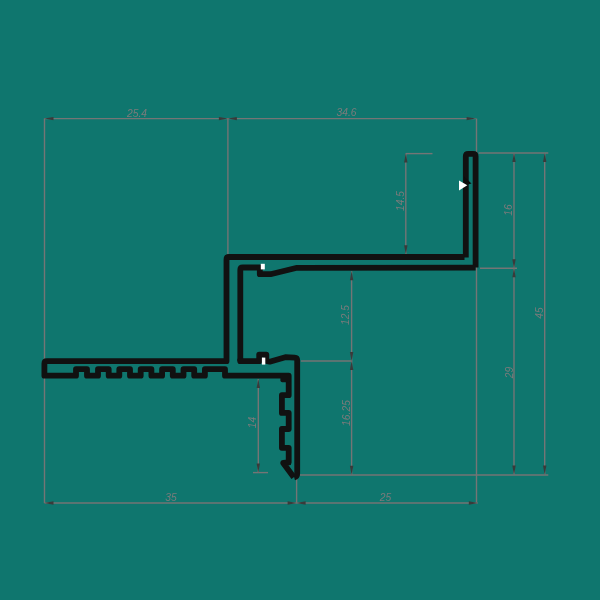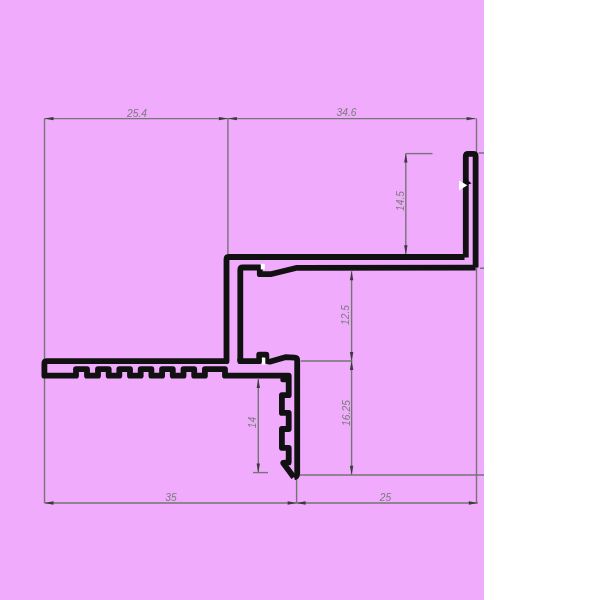--- a/index.html
+++ b/index.html
@@ -1,16 +1,16 @@
 <!DOCTYPE html>
 <html><head>
 <meta charset="utf-8">
 <style>
   html,body{margin:0;padding:0;background:#ffffff;}
-  #page{width:484px;height:600px;position:relative;background:#f0abfc;overflow:hidden;}
+  #page{width:600px;height:600px;position:relative;background:#0f766e;overflow:hidden;}
   svg{position:absolute;left:0;top:0;}
   .blur{filter:blur(0.75px);}
   text{font-family:"Liberation Sans",sans-serif;font-style:italic;fill:#7b7b7b;}
 </style>
 </head>
 <body>
 
 <div id="page">
 <svg class="blur" width="600" height="600" viewBox="0 0 600 600">
 

